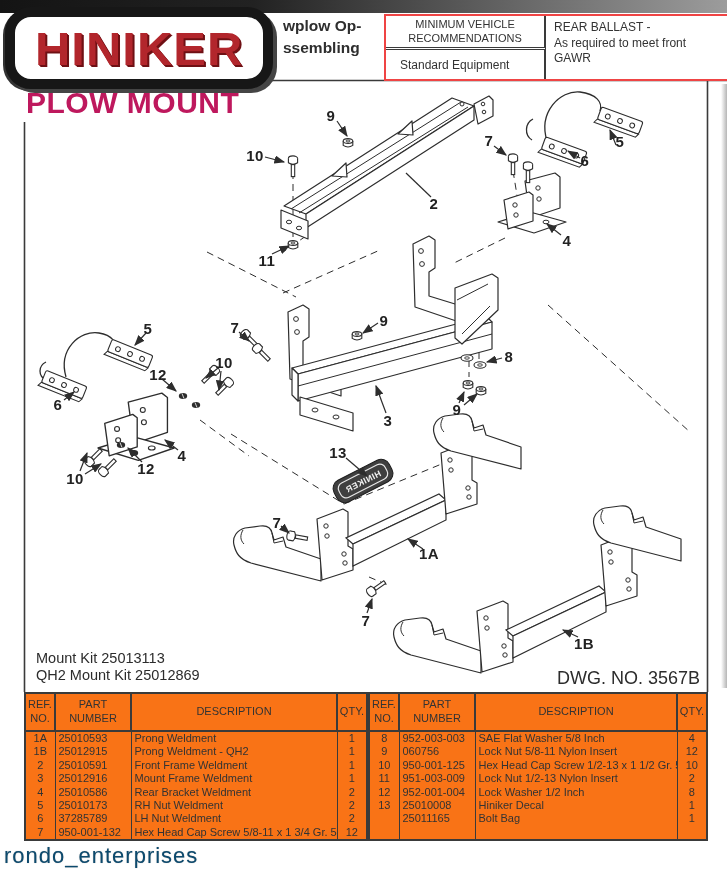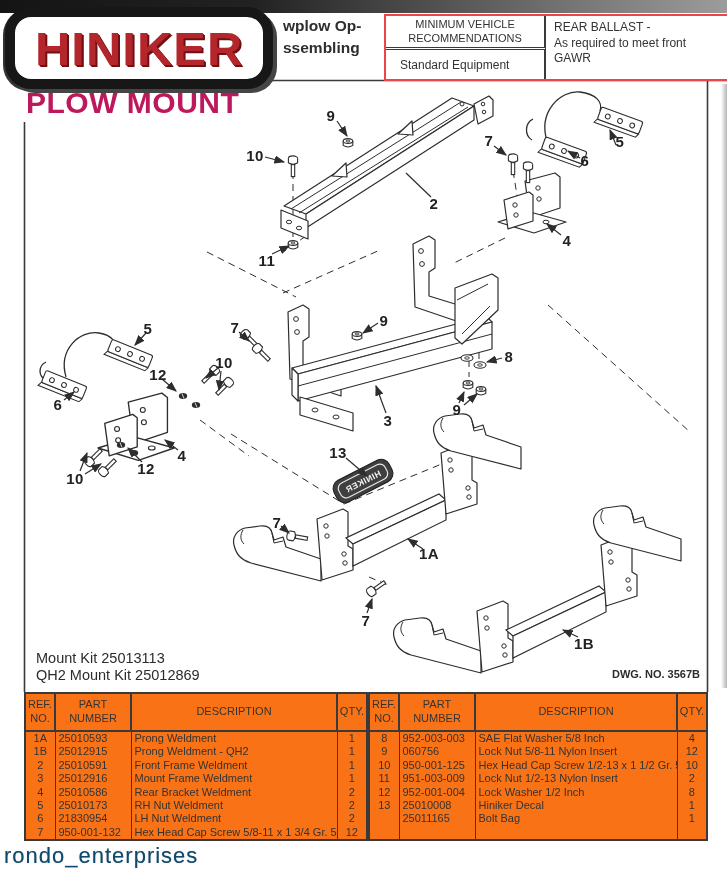--- a/index.html
+++ b/index.html
@@ -36,21 +36,21 @@
     font-size:12px;line-height:1.3;white-space:pre-line;}
   
   #diagram{position:absolute;left:0;top:0;z-index:1;}
   
   #callouts{position:absolute;left:0;top:0;width:727px;height:880px;z-index:3;pointer-events:none;}
   .co{position:absolute;transform:translate(-50%,-50%);
     font-size:15px;font-weight:bold;color:#222;letter-spacing:0.5px;}
   
   #mount-kit{position:absolute;left:36px;top:650px;z-index:2;font-size:14.5px;color:#2c2c2c;line-height:17px;white-space:pre-line;}
   #dwg-no{position:absolute;left:540px;top:668px;width:160px;z-index:2;
-    font-size:11px;color:#2c2c2c;text-align:right;font-weight:bold;}
+    font-size:18px;color:#2c2c2c;text-align:right;}
   
   .ptable{position:absolute;top:692px;height:149px;z-index:2;border-collapse:collapse;
     table-layout:fixed;background:#f97316;color:#333;}
   #ptable-left{left:24px;width:344px;}
   #ptable-right{left:368px;width:340px;}
   .ptable, .ptable th{border:2px solid #3a3a3a;}
   .ptable th{border-bottom:2.5px solid #3a3a3a;font-weight:normal;font-size:11px;
     line-height:1.25;text-align:center;vertical-align:middle;height:36px;white-space:pre-line;padding:0 1px;}
   .ptable td{border-left:1px solid #3a3a3a;border-right:1px solid #3a3a3a;
     font-size:11px;height:13.4px;line-height:13.4px;padding:0 3px;
@@ -371,21 +371,21 @@
         <td class="c-qty">2</td>
       </tr>
       <tr>
         <td class="c-ref">5</td>
         <td class="c-part">25010173</td>
         <td class="c-desc">RH Nut Weldment</td>
         <td class="c-qty">2</td>
       </tr>
       <tr>
         <td class="c-ref">6</td>
-        <td class="c-part">21830954</td>
+        <td class="c-part">37285789</td>
         <td class="c-desc">LH Nut Weldment</td>
         <td class="c-qty">2</td>
       </tr>
       <tr>
         <td class="c-ref">7</td>
         <td class="c-part">950-001-132</td>
         <td class="c-desc">Hex Head Cap Screw 5/8-11 x 1 3/4 Gr. 5</td>
         <td class="c-qty">12</td>
       </tr>
     </tbody>

